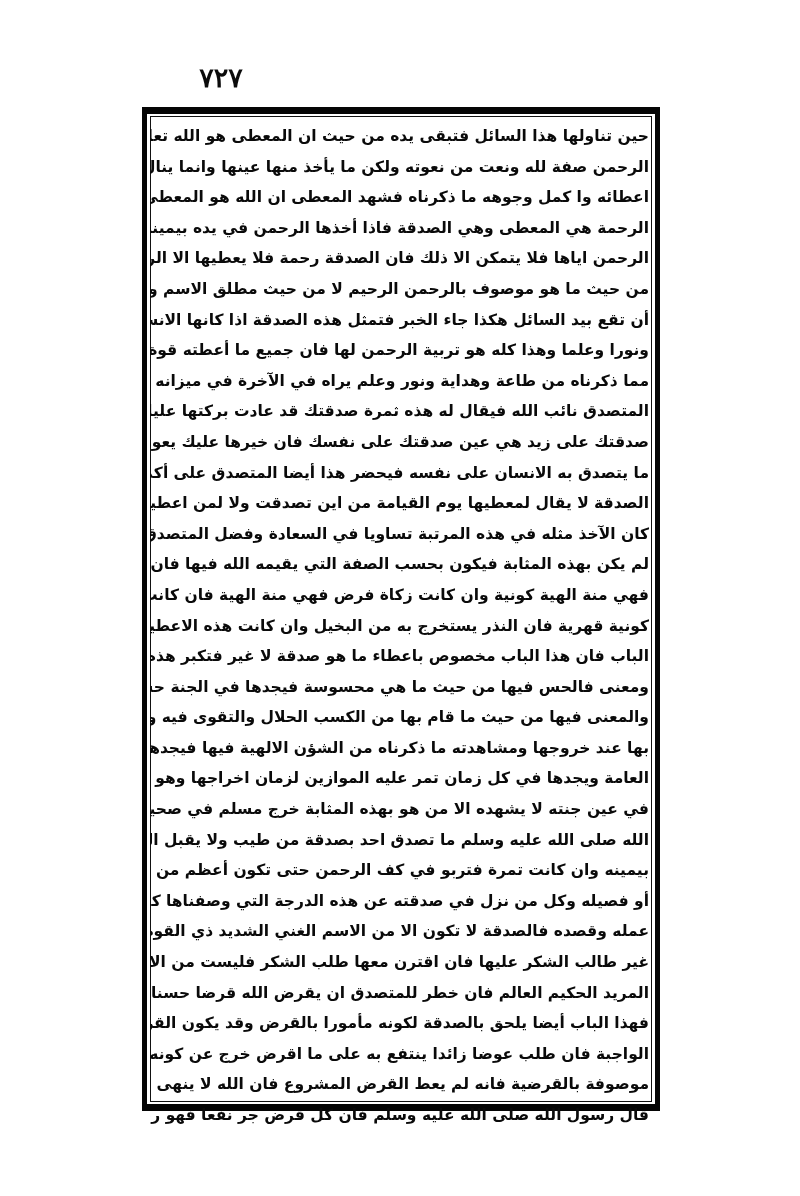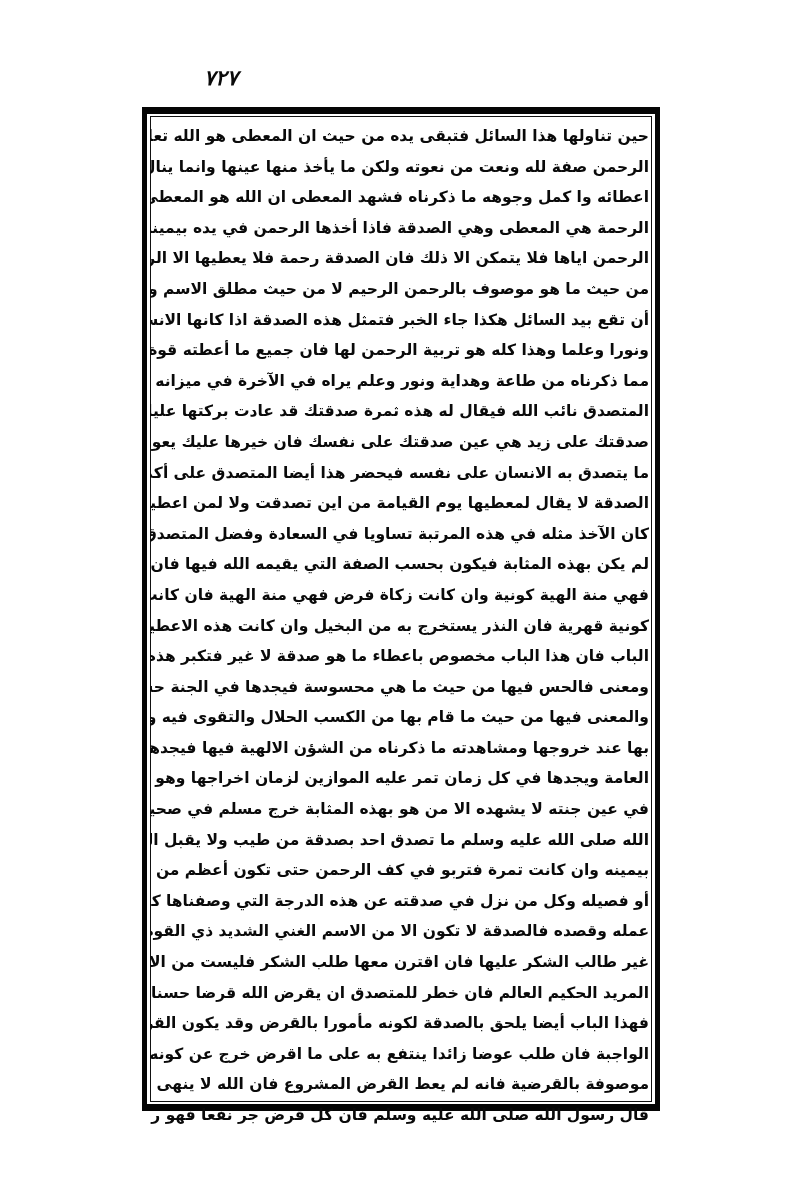--- a/index.html
+++ b/index.html
@@ -15,25 +15,24 @@
       font-family: "DejaVu Sans", sans-serif;
       color: #0a0a0a;
     }
     .page-number {
       position: absolute;
       left: 196px;
       top: 66px;
       width: 50px;
       text-align: center;
       font-family: "DejaVu Serif", serif;
-      font-size: 21px;
+      font-size: 27px;
       font-weight: bold;
       letter-spacing: 1px;
       line-height: 24px;
-      font-style: italic;
     }
     .frame-outer {
       position: absolute;
       left: 142px;
       top: 107px;
       width: 518px;
       height: 1004px;
       border-top: 7px solid #050505;
       border-bottom: 7px solid #050505;
       border-left: 5px solid #050505;

